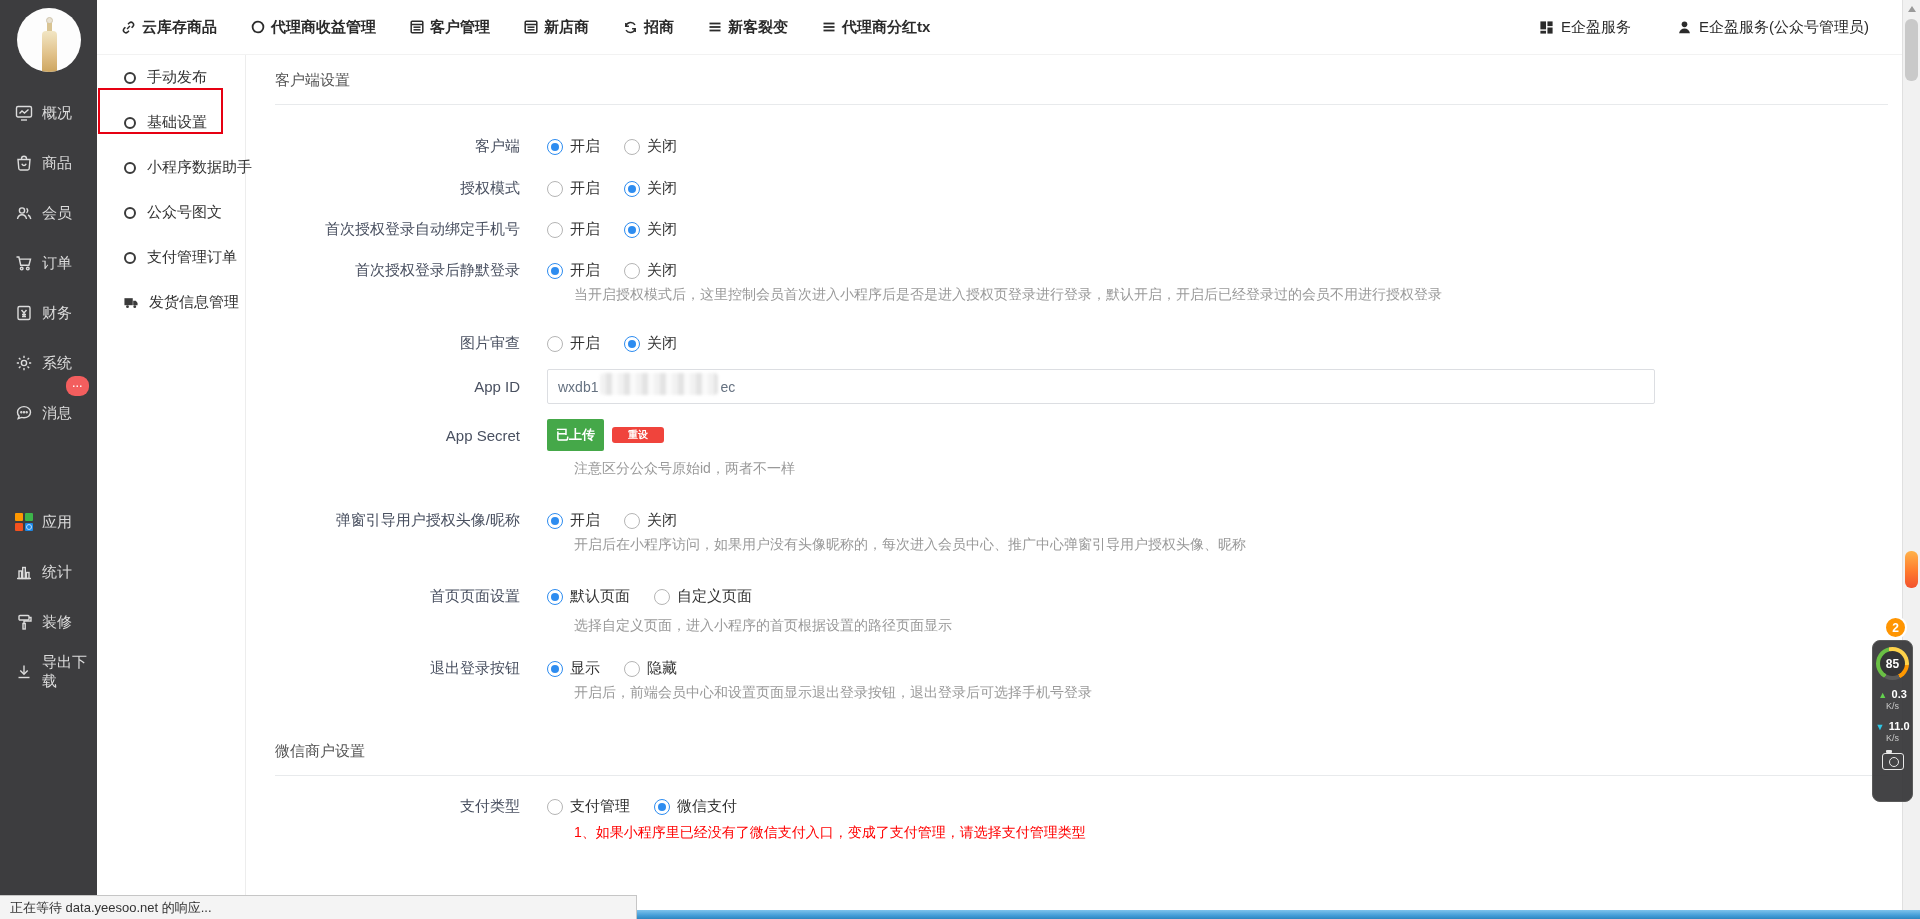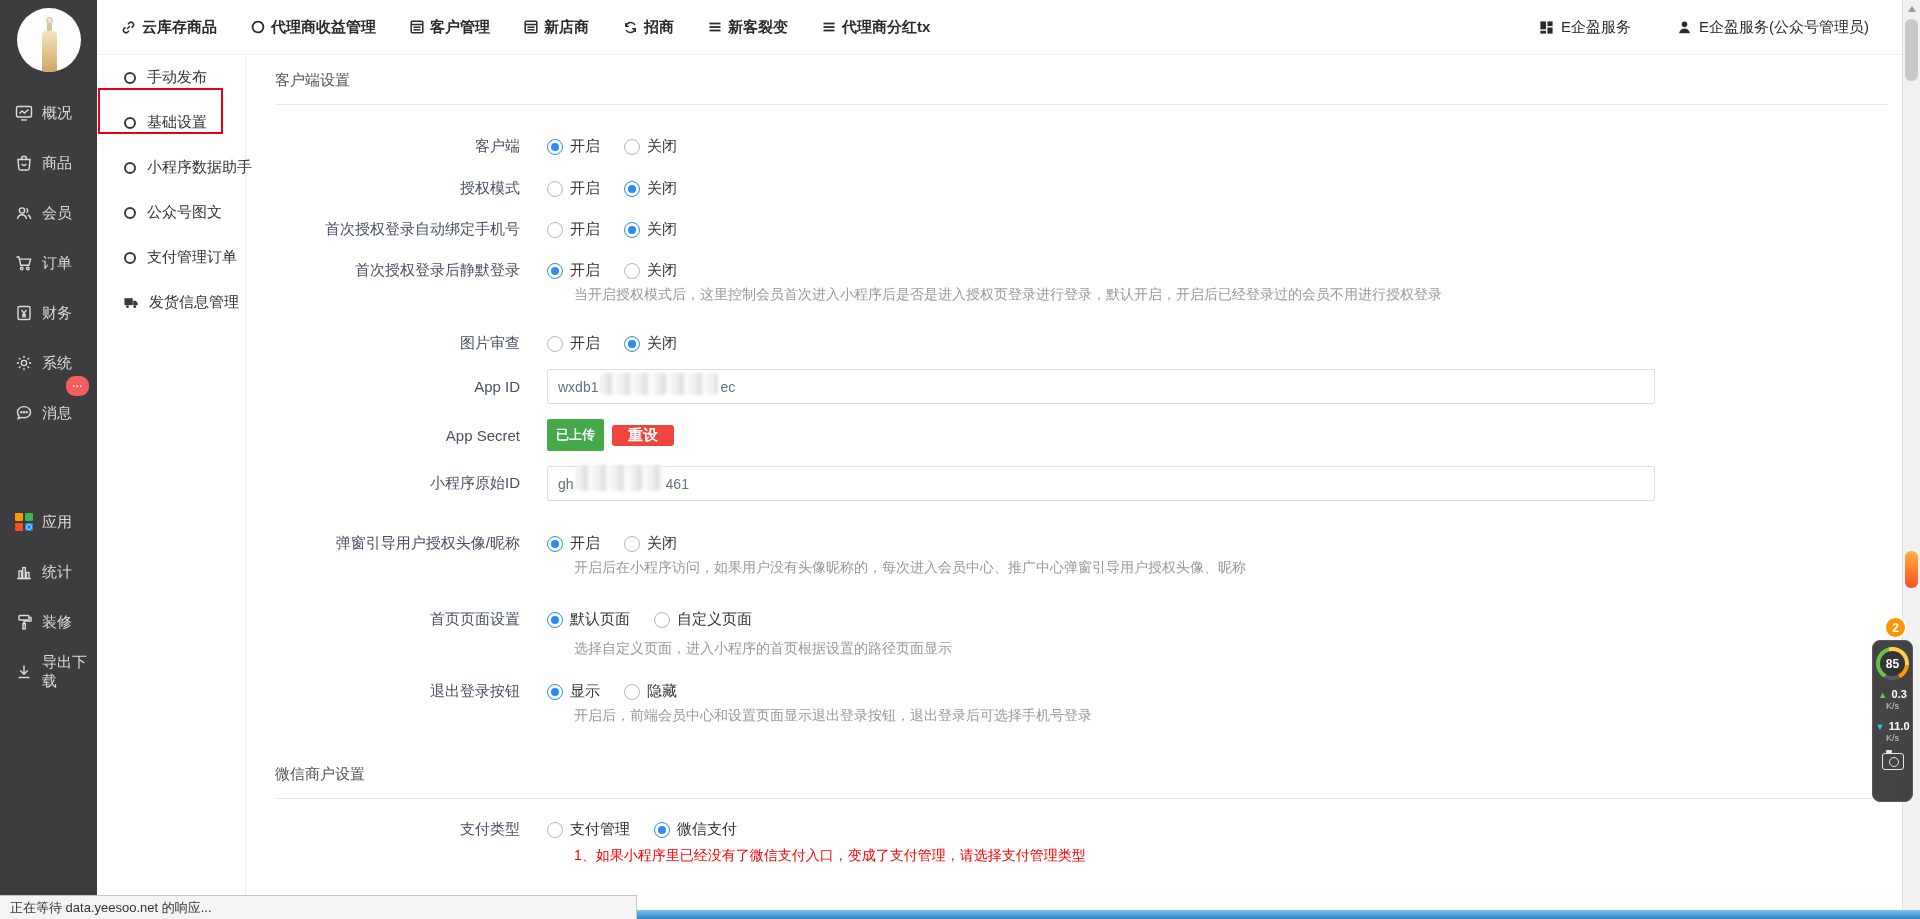--- a/index.html
+++ b/index.html
@@ -57,21 +57,21 @@
   .radio.on::after { content:""; position:absolute; inset:3px; border-radius:50%; background:#2d8cf0; }
   .rlabel { font-size:15px; color:#333; margin:0 24px 0 7px; cursor:pointer; }
   .hintrow { display:flex; margin-top:6px; }
   .hint { margin-left:299px; font-size:14px; color:#999; }
   .tinput { width:1108px; height:35px; border:1px solid #dcdee2; border-radius:2px; background:#fff;
             display:flex; align-items:center; padding-left:10px; font-size:14px; color:#657180; position:relative; }
   .censor { display:inline-block; height:22px; border-radius:4px; margin:0 2px;
             background:repeating-linear-gradient(90deg,#f2f2f2 0 6px,#e3e3e3 6px 12px,#fafafa 12px 18px);
             filter:blur(1.5px); position:relative; top:-3px; }
   .badge-green { background:#45a849; color:#fff; font-size:13px; padding:7px 9px; border-radius:2px; font-weight:bold; }
-  .btn-red { background:#f0443c; color:#fff; font-size:15px; padding:1px 16px; border-radius:3px;
+  .btn-red { background:#f0443c; color:#fff; font-size:10px; padding:1px 16px; border-radius:3px;
              border:none; margin-left:8px; font-weight:bold; cursor:pointer; }
   .warn { color:#ff0000; font-size:14px; }
   .w1 { margin-left:299px; margin-top:8px; }
 
   
   .bottom-strip { position:absolute; left:0; bottom:0; width:1920px; height:9px;
                   background:linear-gradient(180deg,#7fc3ec 0%,#459ed8 60%,#2f86c0 100%); z-index:20; }
   .status-tip { position:absolute; left:0; bottom:0; width:637px; height:24px; background:#f4f4f4;
                 border:1px solid #c6c6c6; border-left:none; border-bottom:none; z-index:21;
                 display:flex; align-items:center; padding-left:10px; font-size:13px; color:#333; }
@@ -395,28 +395,23 @@
   </div>
 
   <div class="frow" style="margin-top:15px">
     <div class="flabel">App Secret</div>
     <div class="ctrl">
       <span class="badge-green">已上传</span>
       <button class="btn-red">重设</button>
     </div>
   </div>
 
-  <div class="frow" style="margin-top:15px">
-    <div class="flabel">小程序原始ID</div>
-    <div class="tinput">
-      <span>gh</span>
-      <span class="censor" style="width:88px;height:26px;top:-6px"></span>
-      <span>461</span>
-    </div>
-  </div>
+  <div class="hintrow" style="margin-top:9px">
+      <span class="hint">注意区分公众号原始id，两者不一样</span>
+    </div>
 
   <div class="frow" style="margin-top:33px">
     <div class="flabel">弹窗引导用户授权头像/昵称</div>
     <div class="ctrl">
       <span class="radio on"></span>
         <span class="rlabel">开启</span>
       <span class="radio"></span>
         <span class="rlabel">关闭</span>
     </div>
   </div>

